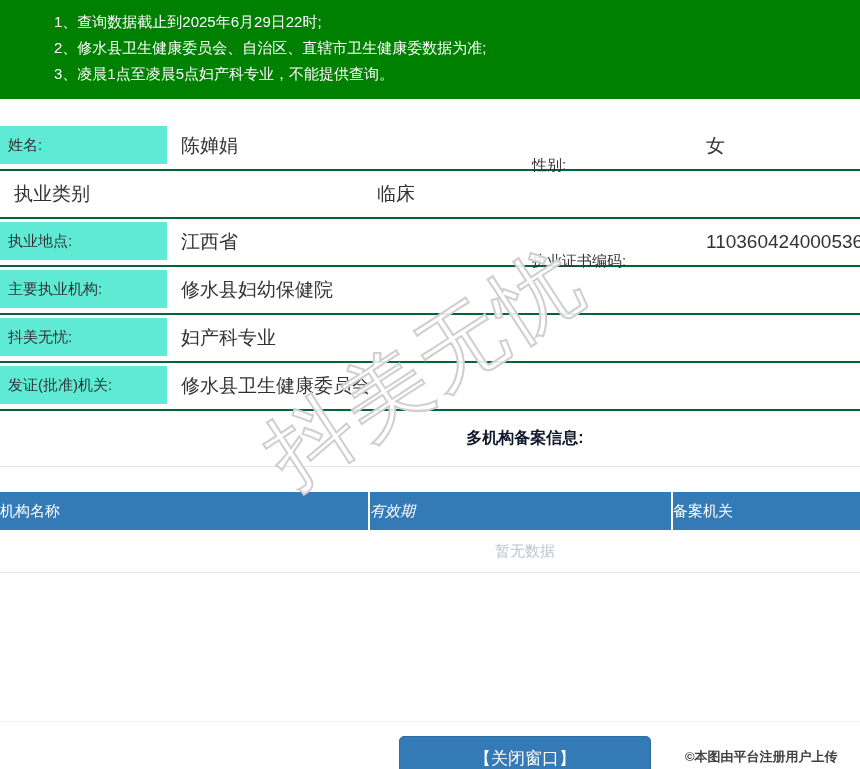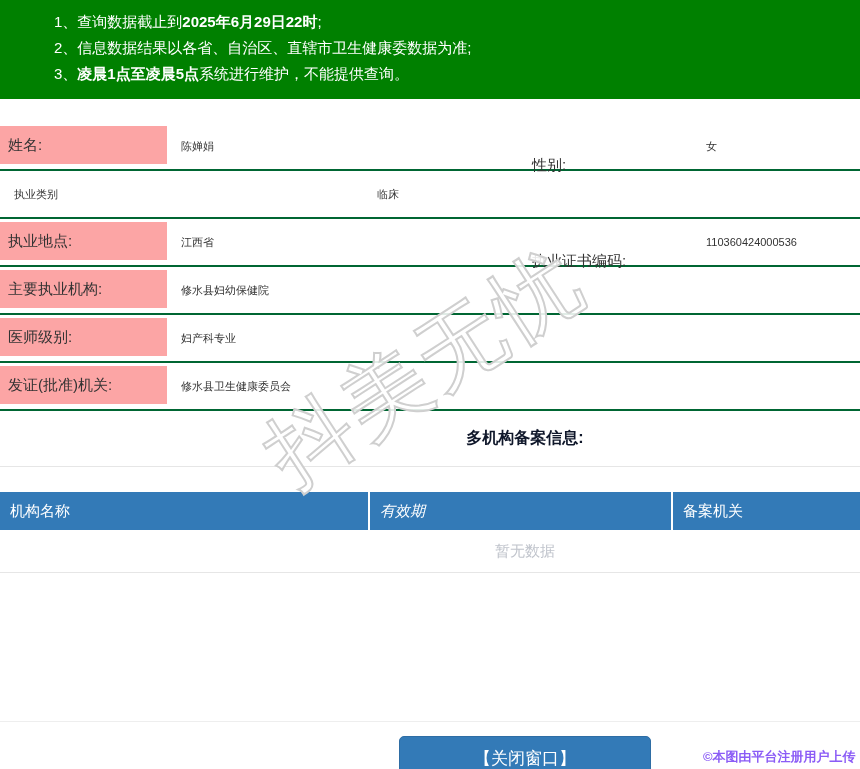--- a/index.html
+++ b/index.html
@@ -16,47 +16,47 @@
 
   
   .notice-banner {
     background: #008000;
     color: #ffffff;
     padding: 9px 0 12px 54px;
     font-size: 15px;
     line-height: 26px;
   }
   .notice-line { white-space: nowrap; }
-  .notice-line b { font-weight: bold; margin-top: 20px; }
+  .notice-line b { font-weight: normal; margin-top: 20px; }
 
   
   .info-table { margin-top: 24px; }
   .irow {
     display: flex;
     height: 48px;
     align-items: stretch;
     border-bottom: 2px solid #006633;
   }
   .lcell {
-    background: #fca5a5;
+    background: #5eead4;
     width: 167px;
     flex: 0 0 167px;
     display: flex;
     align-items: center;
     padding-left: 8px;
     margin: 3px 0 5px 0;
     font-size: 15px;
     text-align: center;
   }
   .lcell.l2 { width: 162px; flex: 0 0 162px; margin-top: 42px; }
   .vcell {
     display: flex;
     align-items: center;
     padding-left: 14px;
-    font-size: 11px;
+    font-size: 19px;
     text-align: right;
   }
   .vcell.v1 { width: 357px; flex: 0 0 357px; }
   .vcell.v2 { flex: 1; padding-left: 20px; }
   .vcell.vfull { flex: 1; }
 
   
   .section-title-wrap {
     height: 56px;
     display: flex;
@@ -71,21 +71,20 @@
   .org-header {
     display: flex;
     height: 38px;
     background: #337ab7;
     color: #ffffff;
     font-size: 15px;
   }
   .org-th {
     display: flex;
     align-items: center;
-    padding-left: 10px;
   }
   .org-th.c1 { width: 370px; flex: 0 0 370px; border-right: 2px solid #ffffff; }
   .org-th.c2 { width: 303px; flex: 0 0 303px; border-right: 2px solid #ffffff; font-style: italic; }
   .org-th.c3 { flex: 1; }
   .org-empty {
     height: 43px;
     display: flex;
     align-items: center;
     justify-content: center;
     color: #c0c4cc;
@@ -123,40 +122,40 @@
     letter-spacing: 4px;
     white-space: nowrap;
     color: rgba(255, 255, 255, 0.88);
     -webkit-text-stroke: 2px #cfcfcf;
     text-stroke: 2px #cfcfcf;
     pointer-events: none;
     z-index: 5;
   }
   .credit {
     position: absolute;
-    left: 703px;
+    left: 685px;
     top: 748px;
     font-size: 13px;
     font-weight: bold;
-    color: #8b5cf6;
+    color: #404040;
     white-space: nowrap;
     text-shadow: 1px 1px 0 #ffffff, -1px -1px 0 #ffffff, 1px -1px 0 #ffffff,
                  -1px 1px 0 #ffffff, 0 1px 0 #ffffff, 1px 0 0 #ffffff;
     z-index: 6;
   }
 </style>
 </head>
 <body>
 
 <div class="page">
 
   <div class="notice-banner">
     <div class="notice-line"><span>1、</span><span>查询数据截止到</span><b>2025年6月29日22时</b><span>;</span></div>
-    <div class="notice-line"><span>2、</span><span>信息数据结果以各省、自治区、直辖市卫生健康委数据为准;</span><b></b><span></span></div>
-    <div class="notice-line"><span>3、</span><span></span><b>凌晨1点至凌晨5点</b><span>系统进行维护，不能提供查询。</span></div>
+    <div class="notice-line"><span>2、</span><span>修水县卫生健康委员会、自治区、直辖市卫生健康委数据为准;</span><b></b><span></span></div>
+    <div class="notice-line"><span>3、</span><span></span><b>凌晨1点至凌晨5点</b><span>妇产科专业，不能提供查询。</span></div>
   </div>
 
   <div class="info-table">
 
     <div class="irow">
       <div class="lcell">姓名:</div>
       <div class="vcell v1">陈婵娟</div>
       <div class="lcell l2">性别:</div>
       <div class="vcell v2">女</div>
     </div>
@@ -172,21 +171,21 @@
       <div class="lcell l2">执业证书编码:</div>
       <div class="vcell v2">110360424000536</div>
     </div>
 
     <div class="irow">
       <div class="lcell">主要执业机构:</div>
       <div class="vcell vfull">修水县妇幼保健院</div>
     </div>
 
     <div class="irow">
-      <div class="lcell">医师级别:</div>
+      <div class="lcell">抖美无忧:</div>
       <div class="vcell vfull">妇产科专业</div>
     </div>
 
     <div class="irow">
       <div class="lcell">发证(批准)机关:</div>
       <div class="vcell vfull">修水县卫生健康委员会</div>
     </div>
 
   </div>
 

